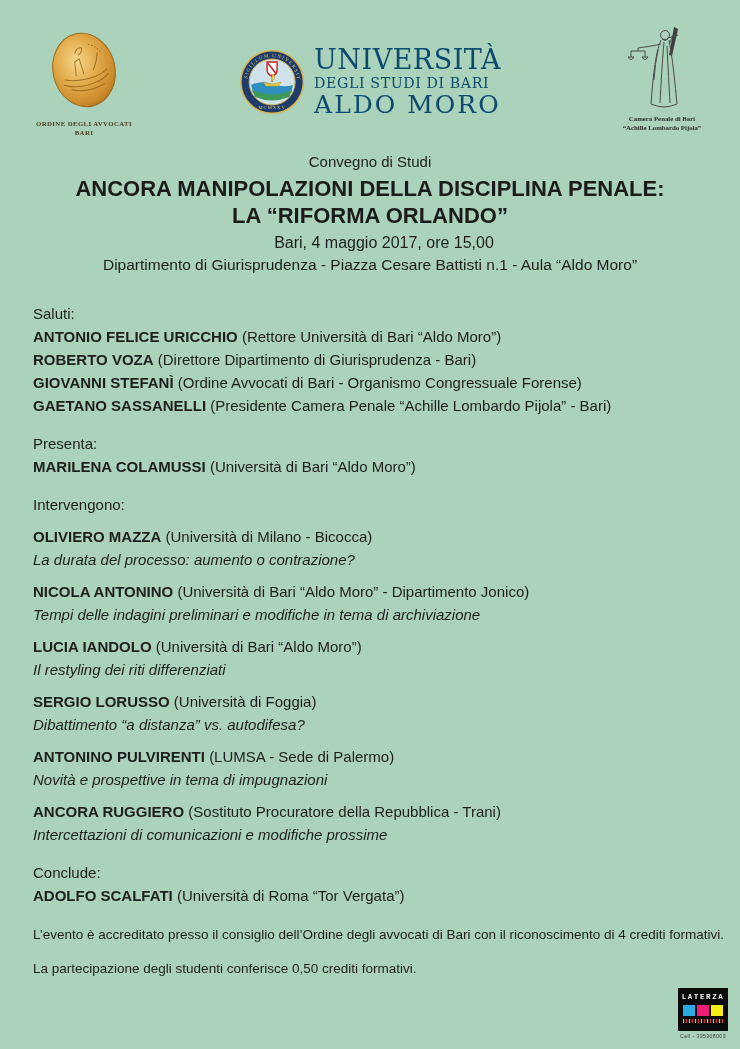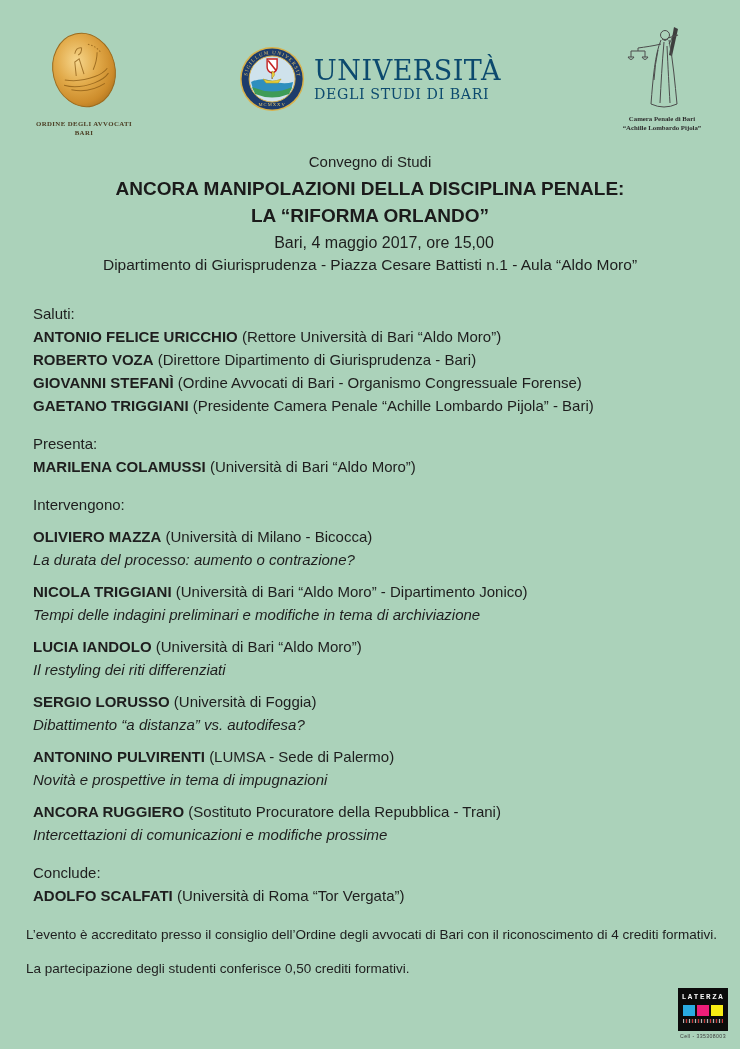--- a/index.html
+++ b/index.html
@@ -22,33 +22,33 @@
   .uni-text{color:#0c4a6e;font-family:"DejaVu Serif",serif;line-height:1;text-align:left;white-space:nowrap;}
   .uni-line1{font-size:27px;letter-spacing:.5px;}
   .uni-line2{font-size:14.2px;letter-spacing:.6px;margin-top:3px;}
   .uni-line3{font-size:25px;letter-spacing:2px;margin-top:2px;}
   .logo-right{position:absolute;right:18px;top:26px;width:120px;text-align:center;}
   .logo-right .caption{margin-top:3px;font-family:"Liberation Serif",serif;font-weight:bold;
       font-size:6.8px;line-height:8.5px;color:#2e2e2e;}
   
   .title-block{text-align:center;}
   .kicker{font-size:15px;line-height:20px;margin:4px 0 3px;}
-  .main-title{font-size:19px;font-weight:bold;line-height:27px;margin:0;color:#1b1b1b;}
+  .main-title{font-size:22px;font-weight:bold;line-height:27px;margin:0;color:#1b1b1b;}
   .date-line{font-size:16px;line-height:22px;margin:3px 0 0;padding-left:28px;}
   .venue-line{font-size:15.5px;line-height:22px;margin:0;}
   
   .program{padding-left:33px;padding-right:18px;font-size:15px;line-height:23px;}
   .program p{margin:0;}
   .section-label{margin-top:15px !important;}
   .first-section{margin-top:26px !important;}
   .speaker-block{margin-top:9px;}
   .topic{font-style:italic;}
   .person strong{font-weight:bold;}
   
-  .footer-notes{padding-left:26px;font-size:13.5px;line-height:20px;}
+  .footer-notes{padding-left:33px;font-size:13.5px;line-height:20px;}
   .note1{margin:18px 0 0;}
   .note2{margin:14px 0 0;}
   .laterza{position:absolute;left:678px;top:988px;width:50px;text-align:center;}
   .laterza-box{width:50px;height:43px;background:#0b0b0b;box-sizing:border-box;padding-top:5px;}
   .laterza-brand{color:#f5f5f5;font-size:7.5px;font-weight:bold;letter-spacing:1.6px;
       font-family:"Liberation Mono",monospace;line-height:9px;}
   .laterza-squares{display:flex;justify-content:center;gap:2px;margin-top:3px;}
   .laterza-squares span{display:block;width:12px;height:11px;}
   .laterza-strip{margin:3px auto 0;width:40px;height:4px;
       background:repeating-linear-gradient(90deg,#b5b5b5 0 1px,#222 1px 3px,#c33 3px 4px,#222 4px 6px);}
@@ -109,20 +109,21 @@
         <path d="M12,36 q10,-5 21,-1 t21,1 l-2,8 q-19,8 -38,0 z" fill="#2f8fbe"></path>
         <path d="M13,41 q20,9 40,0 l-3,7 q-17,7 -34,0 z" fill="#3e9b57"></path>
 
         <path d="M24,33 q9,4 18,0 l-3,4 h-12 z" fill="#e9d23c" stroke="#b89a1d" stroke-width="0.6"></path>
         <path d="M33,25 v8" stroke="#6b4a1c" stroke-width="1"></path>
         <path d="M33,25 q5,3 0,7" fill="#e9d23c" stroke="#b89a1d" stroke-width="0.6"></path>
       </svg>
       <div class="uni-text">
         <div class="uni-line1">UNIVERSITÀ</div>
         <div class="uni-line2">DEGLI STUDI DI BARI</div>
+        <div class="uni-line3">ALDO MORO</div>
       </div>
     </div>
 
     <div class="logo-right">
       <svg width="76" height="82" viewBox="0 0 76 82">
         <g fill="none" stroke="#4c4c4c" stroke-width="1">
           <circle cx="41" cy="9" r="4.5"></circle>
           <path d="M38,13 q3,3 6,0"></path>
 
           <path d="M50,1 L54,3 L48,30 L45,29 Z" fill="#3e3e3e" stroke="none"></path>
@@ -170,21 +171,21 @@
     </p>
     <p class="person">
       <strong>ROBERTO VOZA</strong>
       <span>(Direttore Dipartimento di Giurisprudenza - Bari)</span>
     </p>
     <p class="person">
       <strong>GIOVANNI STEFANÌ</strong>
       <span>(Ordine Avvocati di Bari - Organismo Congressuale Forense)</span>
     </p>
     <p class="person">
-      <strong>GAETANO TRIGGIANI</strong>
+      <strong>GAETANO SASSANELLI</strong>
       <span>(Presidente Camera Penale “Achille Lombardo Pijola” - Bari)</span>
     </p>
 
     <p class="section-label">Presenta:</p>
     <p class="person">
       <strong>MARILENA COLAMUSSI</strong>
       <span>(Università di Bari “Aldo Moro”)</span>
     </p>
 
     <p class="section-label">Intervengono:</p>
@@ -192,21 +193,21 @@
     <div class="speaker-block">
       <p class="person">
         <strong>OLIVIERO MAZZA</strong>
         <span>(Università di Milano - Bicocca)</span>
       </p>
       <p class="topic">La durata del processo: aumento o contrazione?</p>
     </div>
 
     <div class="speaker-block">
       <p class="person">
-        <strong>NICOLA TRIGGIANI</strong>
+        <strong>NICOLA ANTONINO</strong>
         <span>(Università di Bari “Aldo Moro” - Dipartimento Jonico)</span>
       </p>
       <p class="topic">Tempi delle indagini preliminari e modifiche in tema di archiviazione</p>
     </div>
 
     <div class="speaker-block">
       <p class="person">
         <strong>LUCIA IANDOLO</strong>
         <span>(Università di Bari “Aldo Moro”)</span>
       </p>

